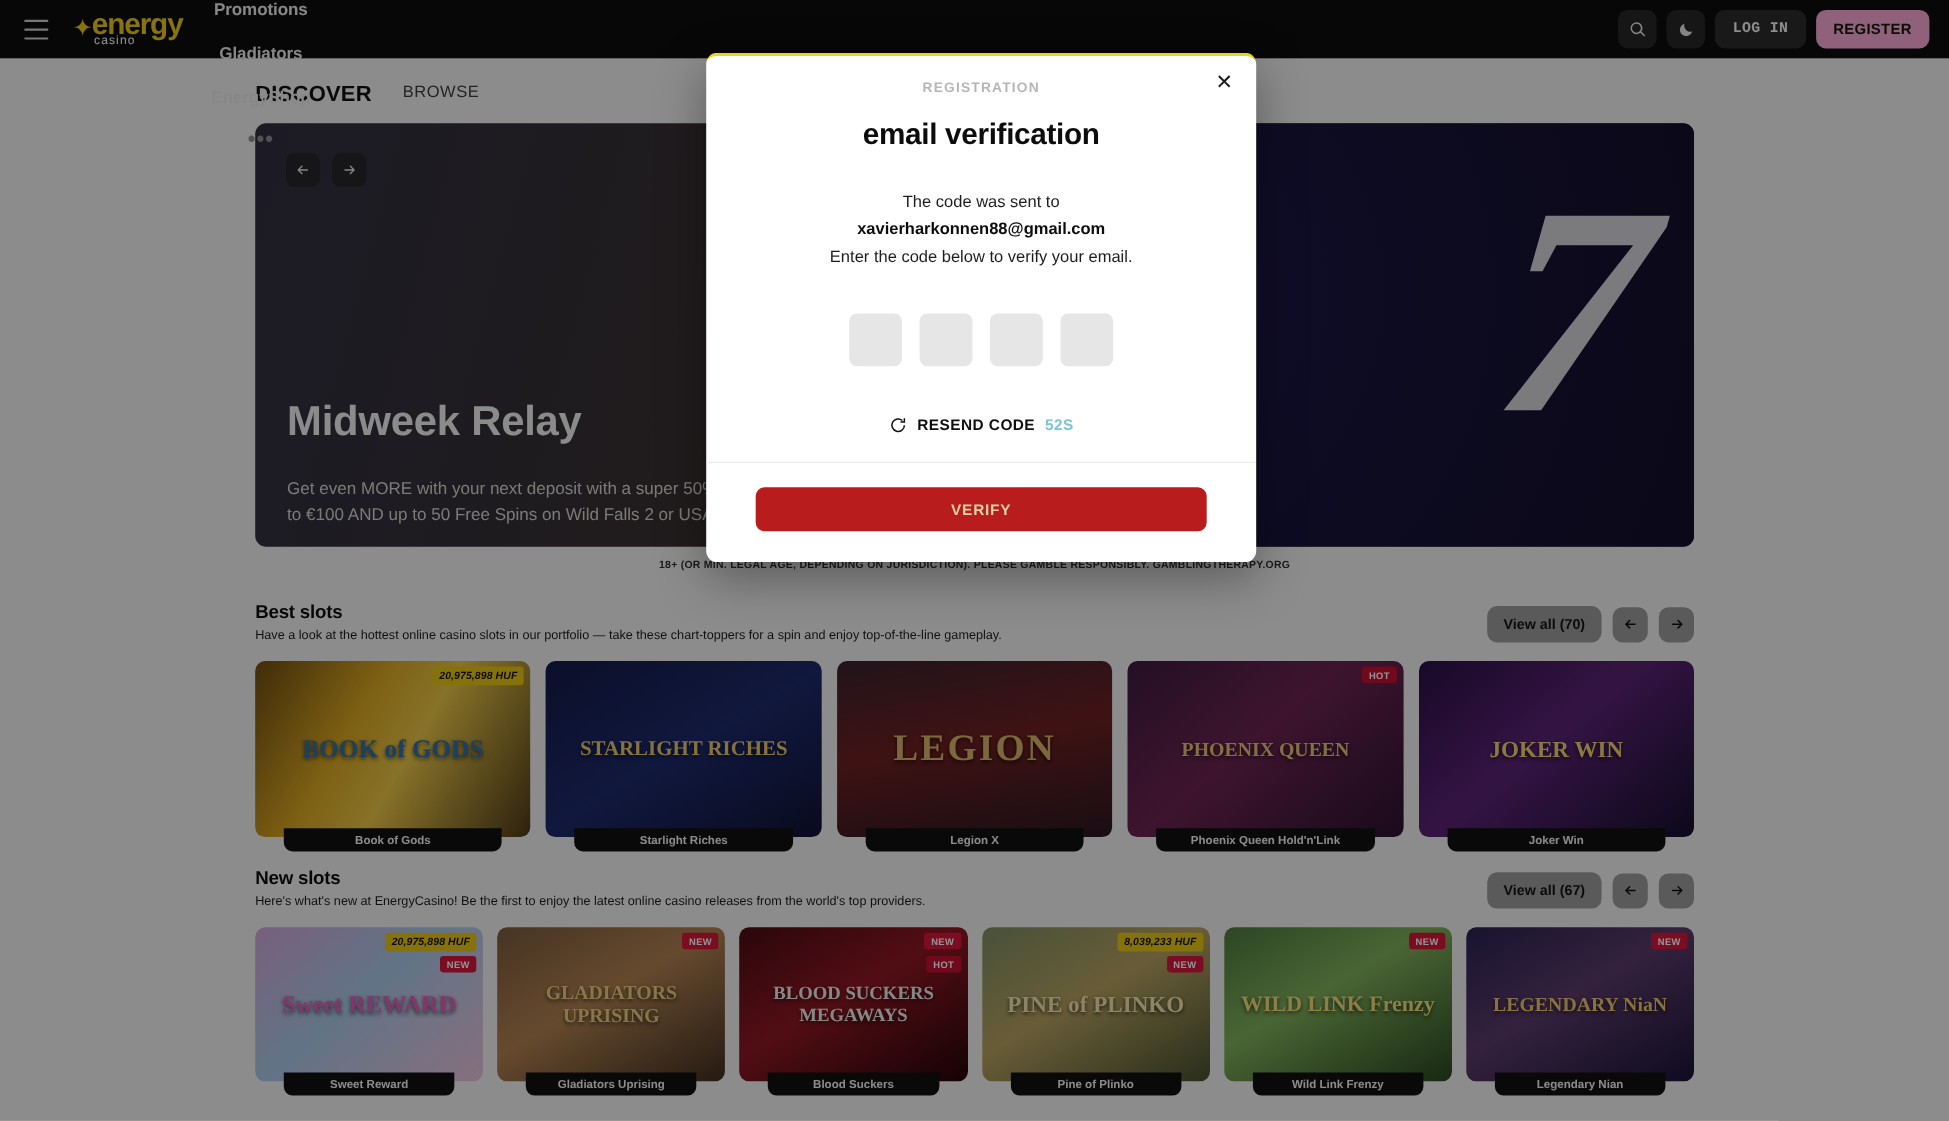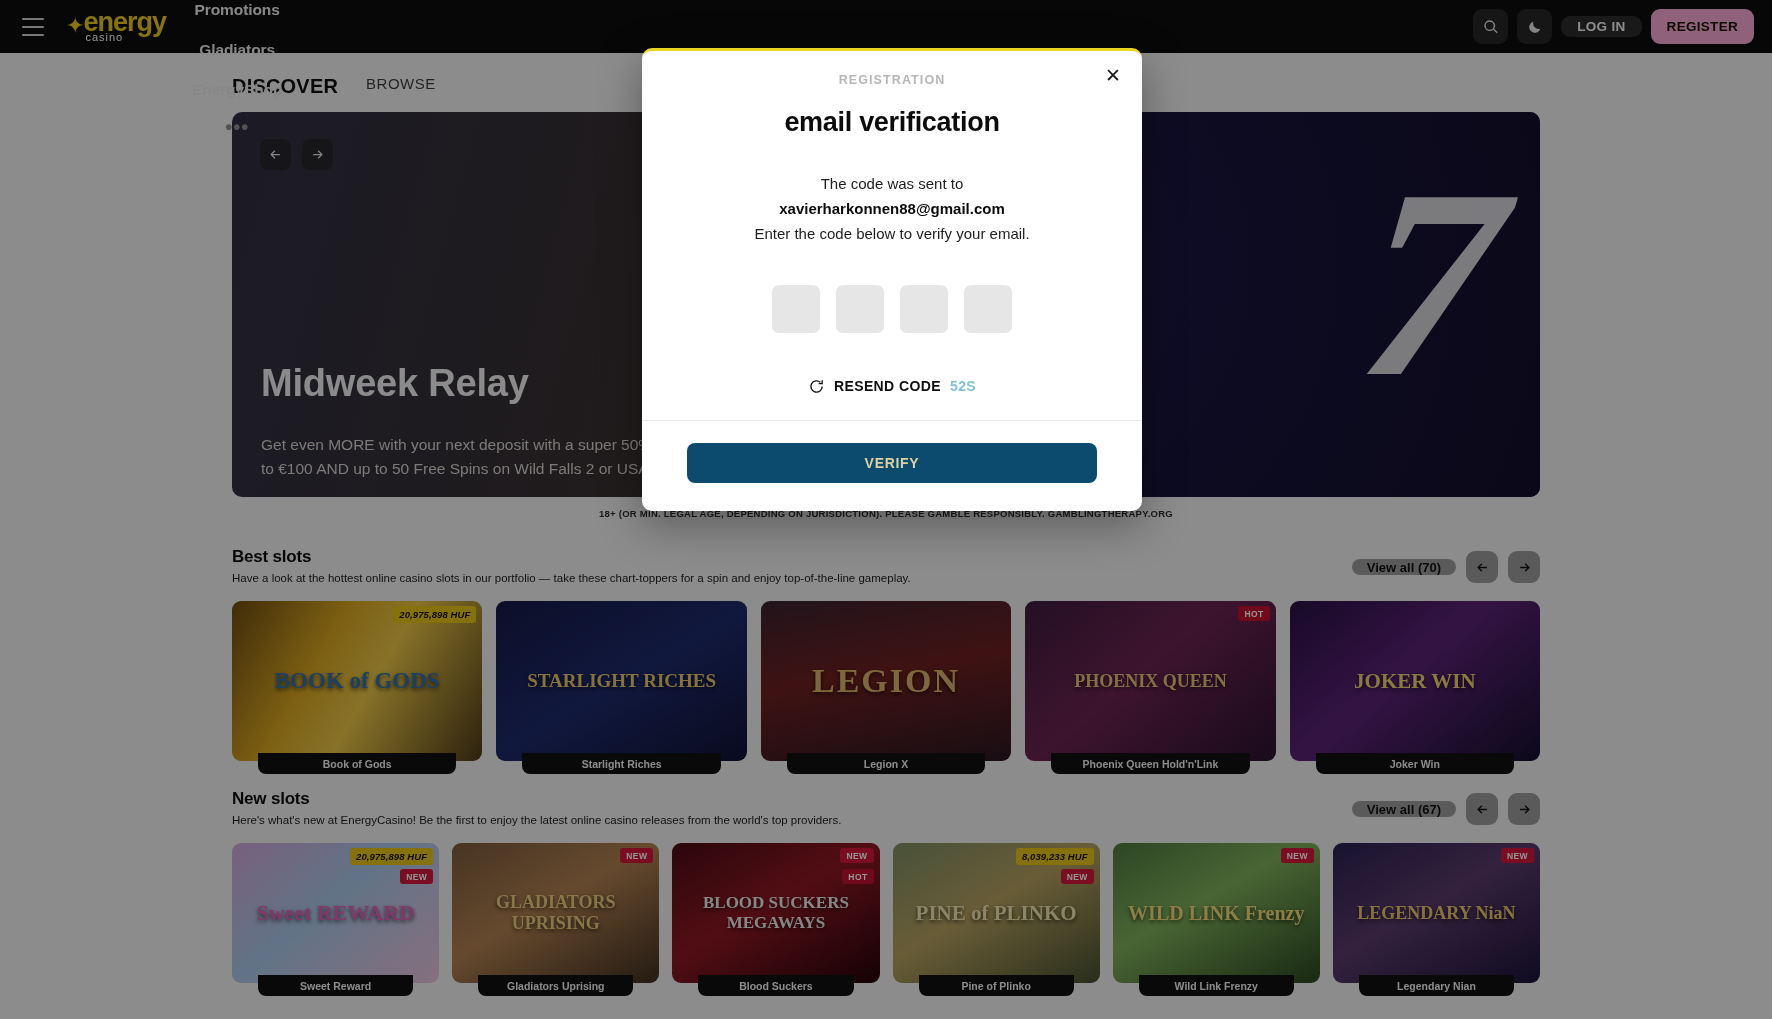--- a/index.html
+++ b/index.html
@@ -42,24 +42,24 @@
     letter-spacing:-0.1px; white-space:nowrap;
   }
   .nav-dots { color:#8d8d8d; font-size:20px; font-weight:700; letter-spacing:1px; line-height: 0.6; }
   .header-right { margin-left:auto; display:flex; align-items:center; gap:9px;}
   .icon-btn {
     width:35px; height:35px; border-radius:9px; background:#262626;
     display:flex; align-items:center; justify-content:center; cursor:pointer;
   }
   .icon-btn svg { width:16px; height:16px; fill:#e5e5e5; }
   .btn-login {
-    height:21px; padding:0 16px; border-radius:9px; background:#2b2b2b;
+    height:35px; padding:0 16px; border-radius:9px; background:#2b2b2b;
     color:#f3f3f3; font-size:13.5px; font-weight:700; letter-spacing:0.3px;
     display:flex; align-items:center; cursor:pointer; border:none;
-    font-family:Liberation Sans, sans-serif;
+    font-family:Liberation Mono, monospace;
     text-align:center;
   }
   .btn-register {
     height:35px; padding:0 16px; border-radius:9px; background:#f9a8d4;
     color:#16150a; font-size:13.5px; font-weight:700; letter-spacing:0.3px;
     display:flex; align-items:center; cursor:pointer; border:none;
     font-family:"Liberation Sans", sans-serif;
   }
 
   
@@ -127,21 +127,21 @@
     padding: 11px 0 0; font-weight:600; white-space:nowrap; overflow:hidden;
   }
 
   
   .section { padding-top: 28px; }
   .section-head { display:flex; align-items:flex-start; }
   .section-title { font-size:17px; font-weight:800; color:#0d0d0d; letter-spacing:-0.2px; }
   .section-sub { font-size:11.5px; color:#1c1c1c; margin-top:5px; font-weight:400;}
   .section-ctrl { margin-left:auto; display:flex; align-items:center; gap:10px; padding-top:4px;}
   .btn-viewall {
-    height:16px; padding:0 15px; border-radius:9px; background:#9c9c9c; color:#121212;
+    height:33px; padding:0 15px; border-radius:9px; background:#9c9c9c; color:#121212;
     font-size:13px; font-weight:700; display:flex; align-items:center; cursor:pointer;
     border:none; font-family:"Liberation Sans", sans-serif;
   }
   .arrow-btn {
     width:32px; height:32px; border-radius:9px; background:#9c9c9c;
     display:flex; align-items:center; justify-content:center; cursor:pointer;
   }
   .arrow-btn svg { width:15px; height:15px; stroke:#111; fill:none; stroke-width:2.2;}
 
   .cards { display:flex; gap:14px; margin-top:17px; }
@@ -228,21 +228,21 @@
     display:flex; align-items:center; justify-content:center; gap:9px;
     margin-top:45px; padding-bottom:25px; cursor:pointer;
   }
   .resend-icon { width:17px; height:17px; }
   .resend-icon svg { width:17px; height:17px; stroke:#111; fill:none; stroke-width:1.9; }
   .resend-label { font-size:14px; font-weight:800; color:#0f0f0f; letter-spacing:0.4px; }
   .resend-timer { font-size:14px; font-weight:800; color:#7fc3d4; letter-spacing:0.4px; }
   .modal-foot { border-top:1px solid #ebebeb; padding: 22px 45px 28px; }
   .btn-verify {
     width:100%; height:40px; border-radius:8px; border:none;
-    background:#0c4a6e; color:#dbd3a1;
+    background:#b91c1c; color:#dbd3a1;
     font-size:14px; font-weight:800; letter-spacing:0.7px;
     font-family:"Liberation Sans", sans-serif; cursor:not-allowed;
   }
 </style>
 </head>
 <body>
 
 <div class="page">
 
   <div class="header">

